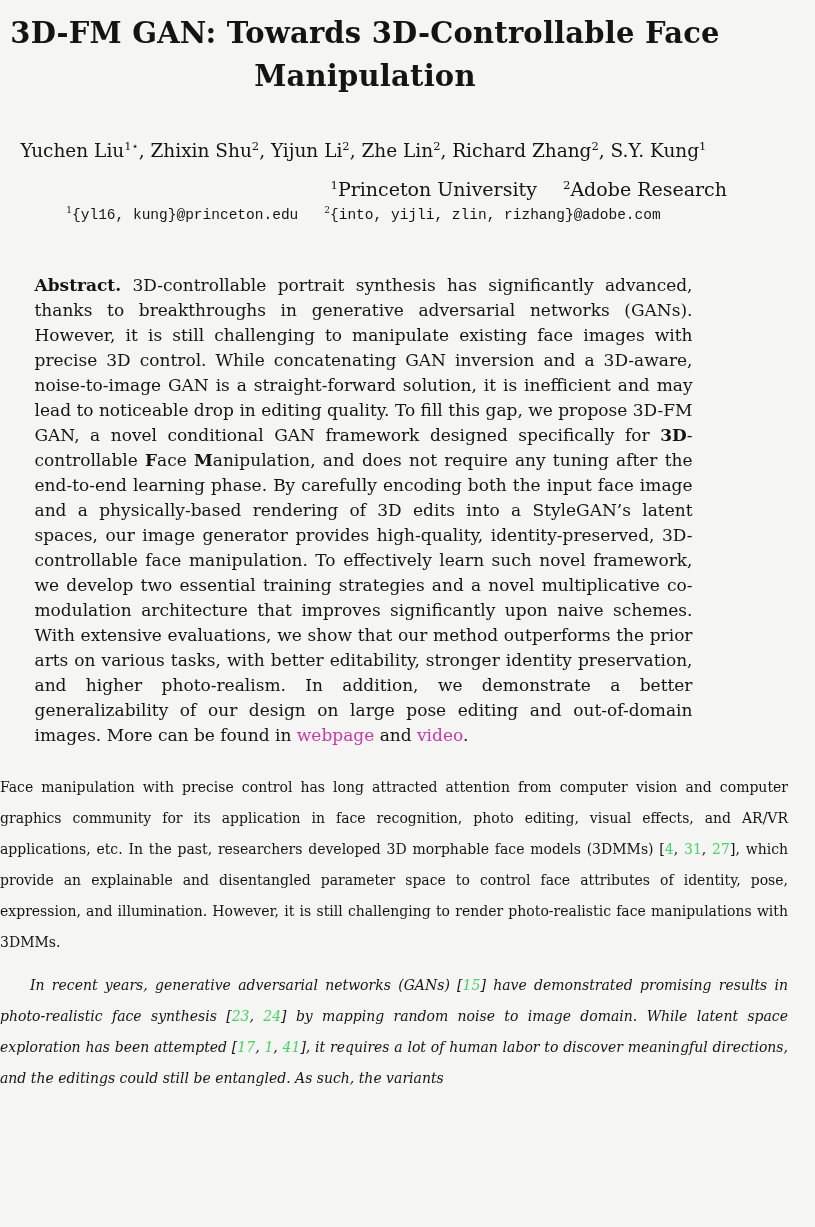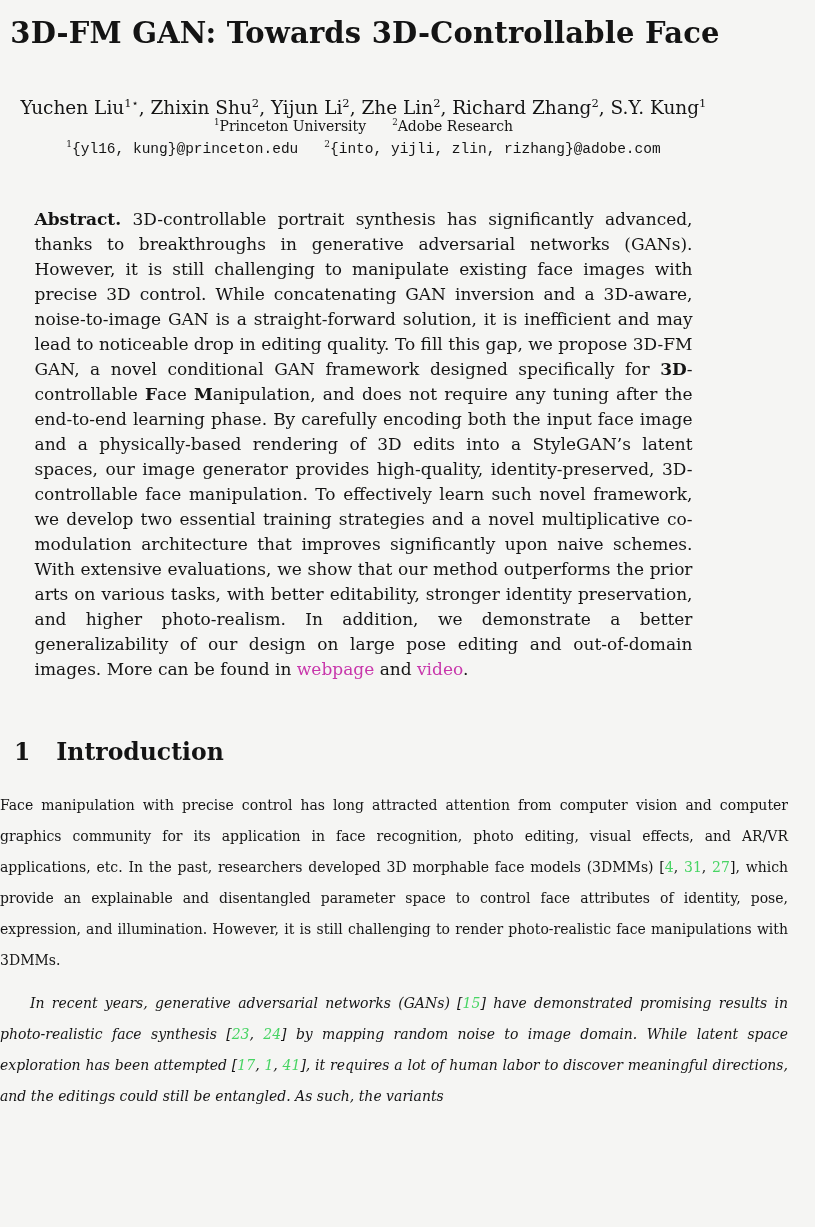--- a/index.html
+++ b/index.html
@@ -29,22 +29,23 @@
     font-size: 29px;
     line-height: 43px;
     letter-spacing: 0.2px;
   }
   .authors {
     margin-top: 42px;
     text-align: center;
     font-size: 18.5px;
   }
   .affiliations {
-    text-align: center;
-    font-size: 14px;
+    margin-top: 17px;
+    text-align: right;
+    font-size: 19px;
   }
   .emails {
     margin-top: 7px;
     text-align: center;
     font-size: 14.5px;
     font-family: "Liberation Mono", monospace;
   }
   .abstract {
     width: 658px;
     margin: 50px auto 0 auto;
@@ -86,31 +87,29 @@
   .seg-link { color: var(--link-color, #c837ab); }
   .seg-cite { color: var(--cite-color, #47d463); }
 </style>
 </head>
 <body style="background: rgb(245, 245, 243); color: rgb(20, 20, 20);">
 
 <div class="page">
 
   <div class="title">
     <div>3D-FM GAN: Towards 3D-Controllable Face</div>
+    <div>Manipulation</div>
   </div>
 
   <div class="authors"><span class="seg-text">Yuchen Liu</span><span class="seg-sup">1⋆</span><span class="seg-text">, Zhixin Shu</span><span class="seg-sup">2</span><span class="seg-text">, Yijun Li</span><span class="seg-sup">2</span><span class="seg-text">, Zhe Lin</span><span class="seg-sup">2</span><span class="seg-text">, Richard Zhang</span><span class="seg-sup">2</span><span class="seg-text">, S.Y. Kung</span><span class="seg-sup">1</span></div>
 
   <div class="affiliations"><span class="seg-sup">1</span><span class="seg-text">Princeton University</span><span class="seg-gap"></span><span class="seg-sup">2</span><span class="seg-text">Adobe Research</span></div>
 
   <div class="emails"><span class="seg-sup">1</span><span class="seg-mono">{yl16, kung}@princeton.edu</span><span class="seg-gap"></span><span class="seg-sup">2</span><span class="seg-mono">{into, yijli, zlin, rizhang}@adobe.com</span></div>
 
   <div class="abstract"><span class="seg-b">Abstract.</span><span class="seg-text"> 3D-controllable portrait synthesis has significantly advanced, thanks to breakthroughs in generative adversarial networks (GANs). However, it is still challenging to manipulate existing face images with precise 3D control. While concatenating GAN inversion and a 3D-aware, noise-to-image GAN is a straight-forward solution, it is inefficient and may lead to noticeable drop in editing quality. To fill this gap, we propose 3D-FM GAN, a novel conditional GAN framework designed specifically for </span><span class="seg-b">3D</span><span class="seg-text">-controllable </span><span class="seg-b">F</span><span class="seg-text">ace </span><span class="seg-b">M</span><span class="seg-text">anipulation, and does not require any tuning after the end-to-end learning phase. By carefully encoding both the input face image and a physically-based rendering of 3D edits into a StyleGAN’s latent spaces, our image generator provides high-quality, identity-preserved, 3D-controllable face manipulation. To effectively learn such novel framework, we develop two essential training strategies and a novel multiplicative co-modulation architecture that improves significantly upon naive schemes. With extensive evaluations, we show that our method outperforms the prior arts on various tasks, with better editability, stronger identity preservation, and higher photo-realism. In addition, we demonstrate a better generalizability of our design on large pose editing and out-of-domain images. More can be found in </span><span class="seg-link">webpage</span><span class="seg-text"> and </span><span class="seg-link">video</span><span class="seg-text">.</span></div>
 
-  <div class="section-heading">
-    <span class="sec-num">1</span><span>Introduction</span>
-  </div>
 
   <div class="body-par"><span class="seg-text">Face manipulation with precise control has long attracted attention from computer vision and computer graphics community for its application in face recognition, photo editing, visual effects, and AR/VR applications, etc. In the past, researchers developed 3D morphable face models (3DMMs) [</span><span class="seg-cite">4</span><span class="seg-text">, </span><span class="seg-cite">31</span><span class="seg-text">, </span><span class="seg-cite">27</span><span class="seg-text">], which provide an explainable and disentangled parameter space to control face attributes of identity, pose, expression, and illumination. However, it is still challenging to render photo-realistic face manipulations with 3DMMs.</span></div>
 
   <div class="body-par indented"><span class="seg-text">In recent years, generative adversarial networks (GANs) [</span><span class="seg-cite">15</span><span class="seg-text">] have demonstrated promising results in photo-realistic face synthesis [</span><span class="seg-cite">23</span><span class="seg-text">, </span><span class="seg-cite">24</span><span class="seg-text">] by mapping random noise to image domain. While latent space exploration has been attempted [</span><span class="seg-cite">17</span><span class="seg-text">, </span><span class="seg-cite">1</span><span class="seg-text">, </span><span class="seg-cite">41</span><span class="seg-text">], it requires a lot of human labor to discover meaningful directions, and the editings could still be entangled. As such, the variants</span></div>
 
 </div>
 
 </body></html>

